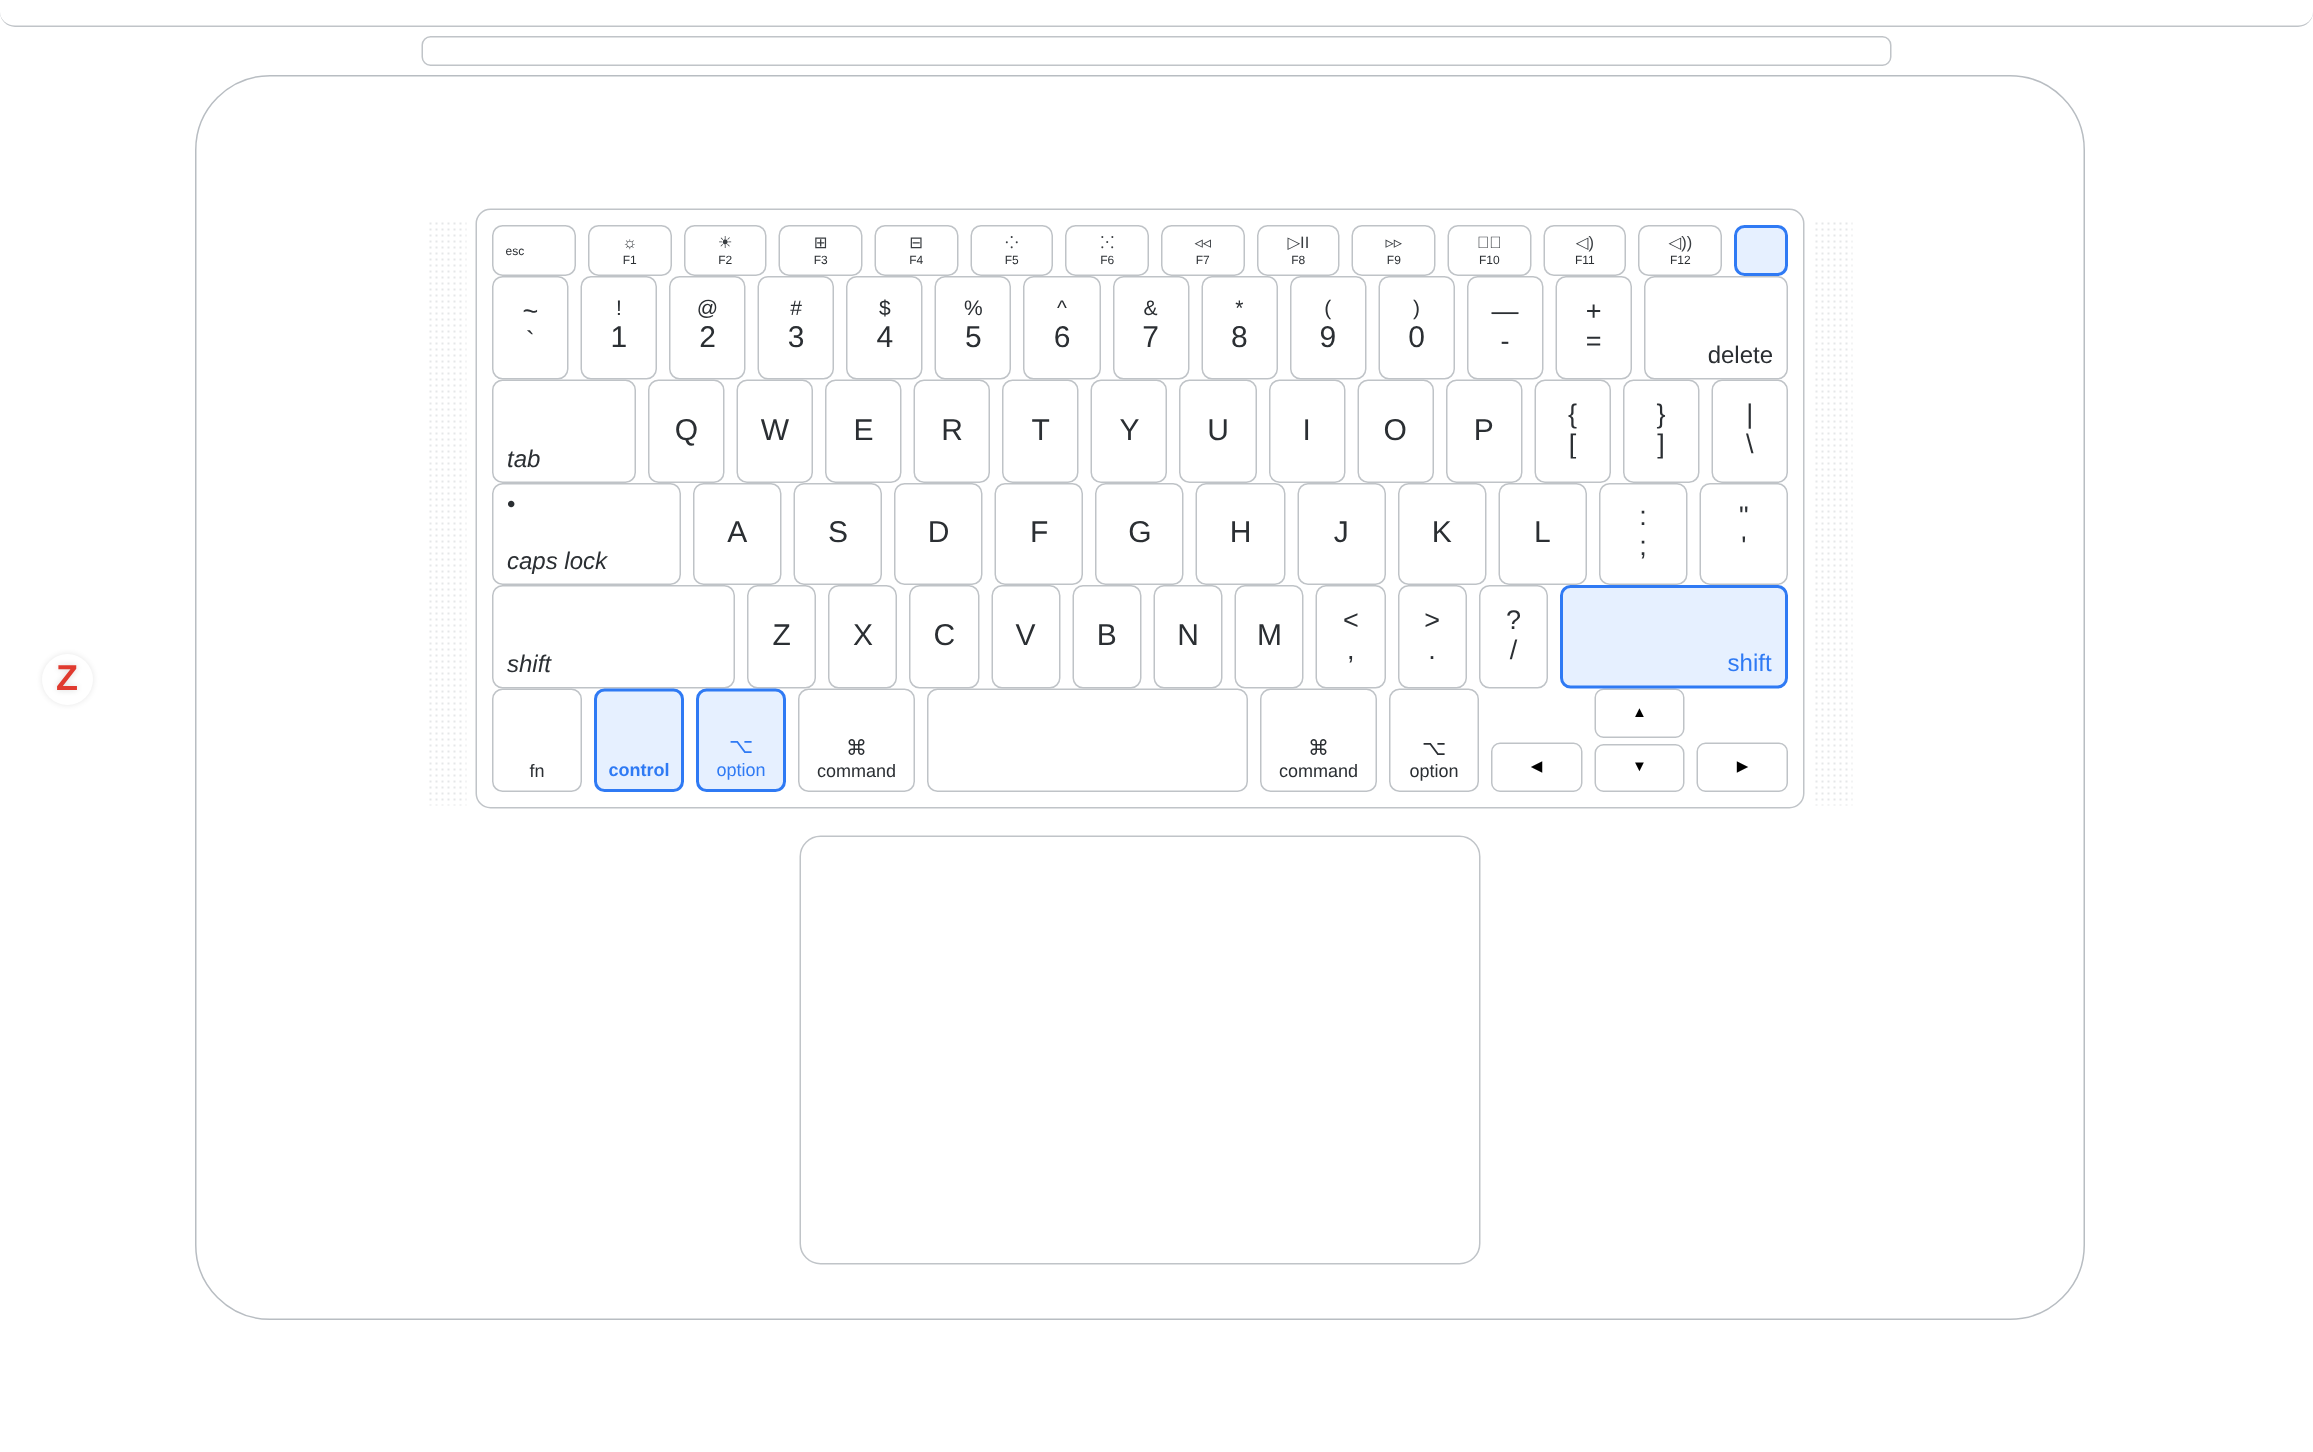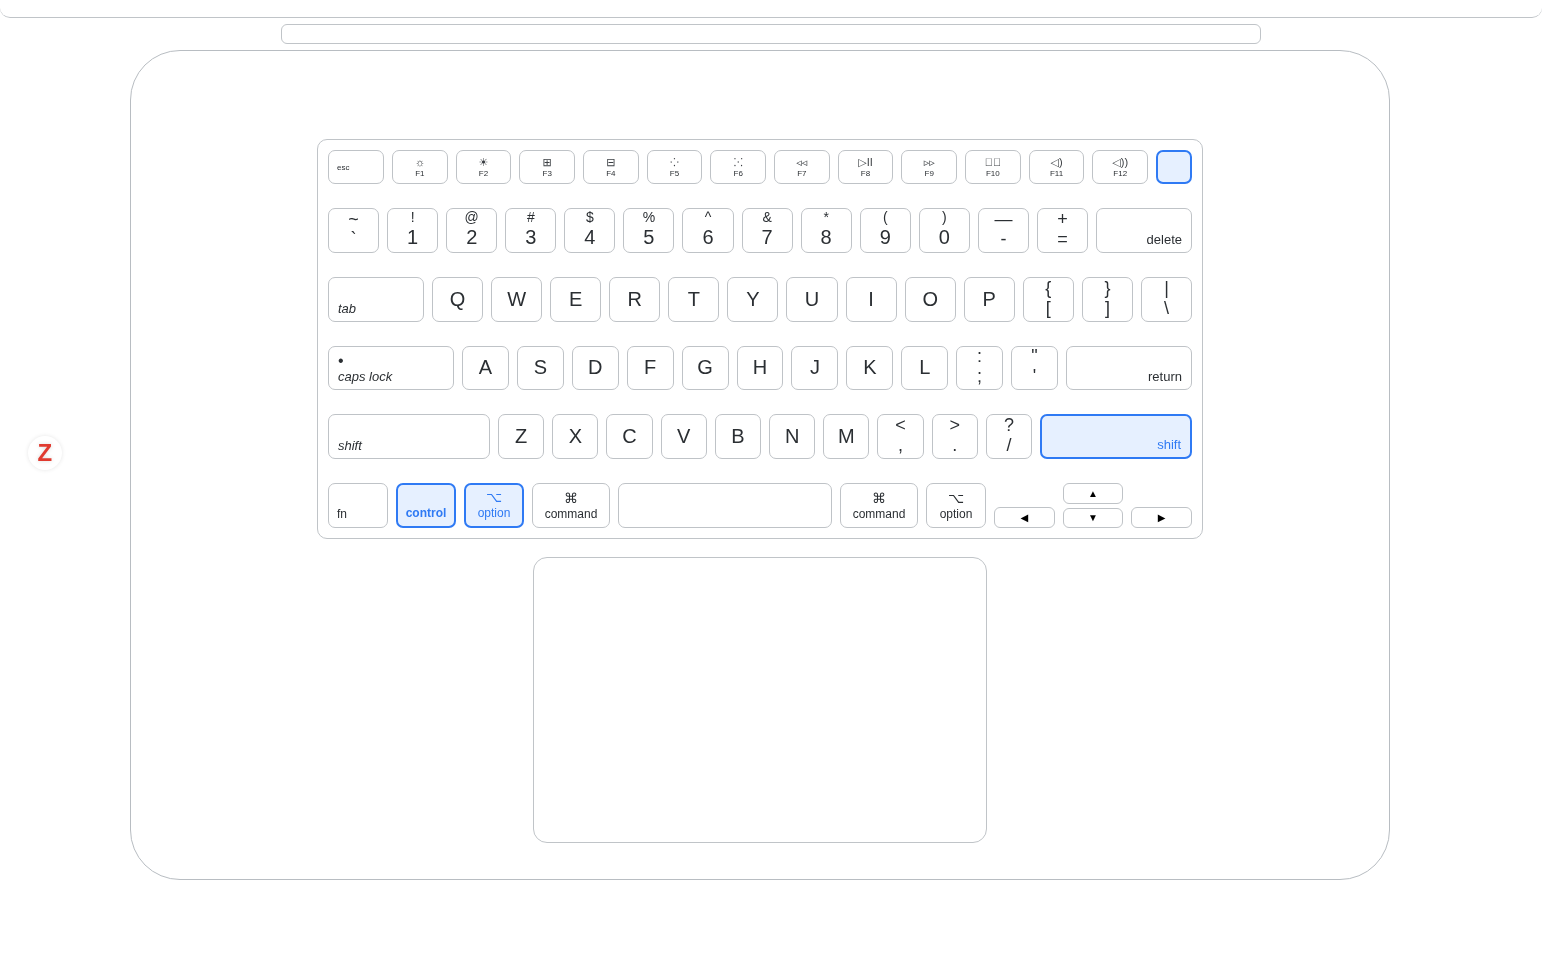--- a/index.html
+++ b/index.html
@@ -53,21 +53,21 @@
   .keyboard-well {
     position: absolute;
     top: 88px;
     left: 186px;
     right: 186px;
     height: 400px;
     border: 1px solid #c0c4c8;
     border-radius: 10px;
     padding: 10px;
   }
-  .kb { display: flex; flex-direction: column; gap: 24px; height: 100%; }
+  .kb { display: flex; flex-direction: column; gap: 0; height: 100%; }
   .row { display: flex; gap: 8px; flex: 1; }
   .row.fn { flex: 0 0 34px; }
 
   .key {
     border: 1px solid #bfc3c7;
     border-radius: 7px;
     background: #fff;
     position: relative;
     display: flex;
     color: #2b2f33;
@@ -77,21 +77,21 @@
     background: #e6f0ff;
     color: #2f7af4;
   }
 
   
   .fnkey { flex: 1; flex-direction: column; align-items: center; justify-content: center; font-size: 8px; gap: 1px; }
   .fnkey .icon { font-size: 11px; line-height: 1; color: #3a3e42; }
 
   .key .corner {
     position: absolute;
-    font-size: 13px;
+    font-size: 16px;
     line-height: 1;
   }
   .key .corner.bl { bottom: 6px; left: 9px; font-style: italic; }
   .key .corner.br { bottom: 6px; right: 9px; }
   .key .corner.tl { top: 6px; left: 9px; }
 
   .numkey { flex: 1; font-size: 18px; flex-direction: column; align-items: center; justify-content: center; }
   .numkey .top { font-size: 14px; line-height: 1; }
   .numkey .bot { font-size: 20px; line-height: 1.3; }
   .numkey.punct .top, .numkey.punct .bot { font-size: 18px; }
@@ -360,23 +360,20 @@
             <span>L</span>
           </div>
         <div class="key numkey punct">
             <span class="top">:</span>
             <span class="bot">;</span>
           </div>
         <div class="key numkey punct">
             <span class="top">"</span>
             <span class="bot">'</span>
           </div>
-        <div class="key wide-128">
-            <span class="corner br">return</span>
-          </div>
       </div>
 
       <div class="row">
         <div class="key wide-shift-l">
             <span class="corner bl">shift</span>
           </div>
         <div class="key letter">
             <span>Z</span>
           </div>
         <div class="key letter">
@@ -408,21 +405,21 @@
         <div class="key numkey punct">
             <span class="top">?</span>
             <span class="bot">/</span>
           </div>
         <div class="key wide-shift-r highlight">
             <span class="corner br">shift</span>
           </div>
       </div>
 
       <div class="row">
-        <div class="key mod" style="flex:0 0 60px; align-items:flex-start; padding-left:8px;">
+        <div class="key mod" style="flex:0 0 60px; align-items:flex-start; padding-left:24px;">
             <span>fn</span>
           </div>
         <div class="key mod highlight" style="flex:0 0 60px;font-weight:bold;">
             <span>control</span>
           </div>
         <div class="key mod highlight" style="flex:0 0 60px;">
             <span class="micon">⌥</span>
             <span>option</span>
           </div>
         <div class="key mod" style="flex:0 0 78px;">

